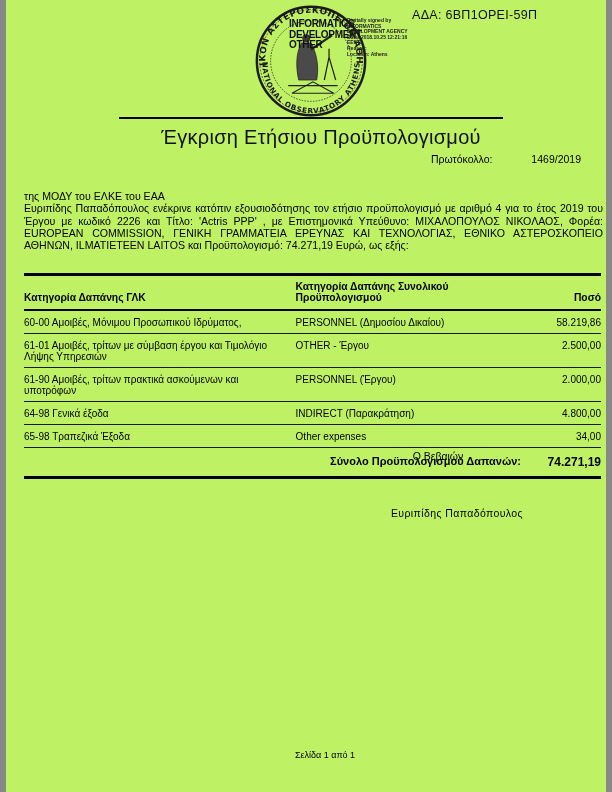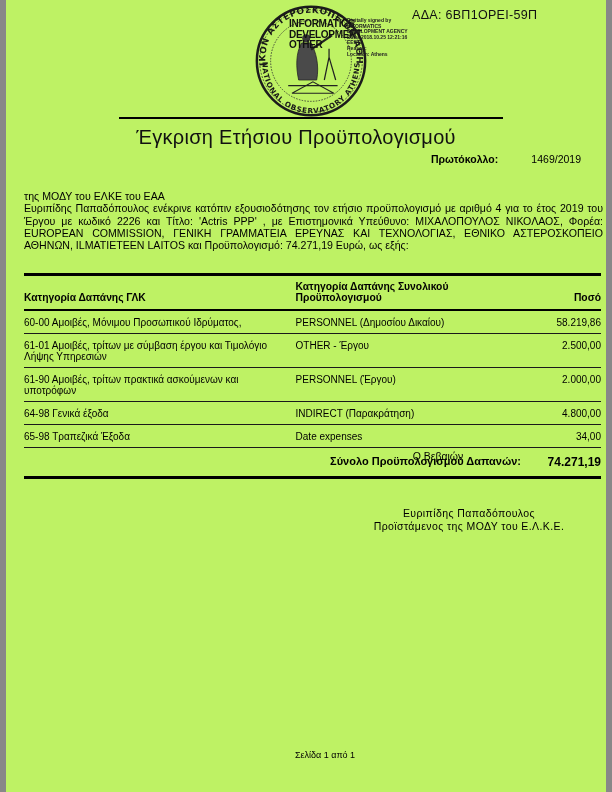--- a/index.html
+++ b/index.html
@@ -15,23 +15,23 @@
   .seal { position:absolute; left:248px; top:4px; width:114px; height:114px; }
   .stamp-name {
     position:absolute; left:283px; top:19px; width:70px;
     font-size:10px; font-weight:bold; line-height:10.5px; letter-spacing:-0.3px; color:#111;
   }
   .stamp-details {
     position:absolute; left:341px; top:18px; width:70px;
     font-size:5px; line-height:5.6px; color:#222; font-weight:bold;
   }
   .rule { position:absolute; left:113px; top:117px; width:384px; height:2px; background:#000; }
-  .title { position:absolute; left:98px; top:126px; width:384px; text-align:center;
+  .title { position:absolute; left:123px; top:126px; width:384px; text-align:center;
            font-size:20px; font-weight:400; letter-spacing:0.3px; color:#111; }
-  .protocol-label { position:absolute; left:425px; top:153px; font-size:10.5px;font-weight:bold; }
+  .protocol-label { position:absolute; left:425px; top:153px; font-size:10.5px; }
   .protocol-value { position:absolute; left:498px; top:153px; width:77px; text-align:right; font-size:10.5px; }
   
   .intro { position:absolute; left:18px; top:190px; width:579px; font-size:10.6px; line-height:12.3px; }
   .intro .para { text-align:justify; }
   
   .budget-table {
     position:absolute; left:18px; top:273px; width:577px;
     border-collapse:collapse;
     border-top:3px solid #000; border-bottom:3px solid #000;
     font-size:10px;
@@ -43,21 +43,21 @@
   .budget-table th.amount, .budget-table td.amount { text-align:right; }
   .budget-table td { padding:6px 0 5px 0; border-bottom:1px solid #1a1a1a; vertical-align:top; }
   .budget-table td.glk { width:265px; padding-right:14px; }
   .budget-table td.cat { width:220px; padding-right:8px; }
   .budget-table td.amount { width:78px; }
   .budget-table tfoot td { border-bottom:none; padding:7px 0 7px 0; }
   .budget-table tfoot .total-label { font-size:11px; font-weight:bold;text-align:right; }
   .budget-table tfoot .total-value { font-size:12px; font-weight:bold; text-align:right; }
   
   .certifier { position:absolute; left:380px; top:450px; width:104px; text-align:center; font-size:10.5px; }
-  .sig-block { position:absolute; left:338px; top:507px; width:250px; text-align:center;
+  .sig-block { position:absolute; left:326px; top:507px; width:250px; text-align:center;
                font-size:10.5px; line-height:13px; letter-spacing:0.4px; }
   .footer { position:absolute; left:13px; top:750px; width:612px; text-align:center; font-size:9px; }
 </style>
 </head>
 <body>
 
 <div class="page">
 
   <div class="ada">ΑΔΑ: 6ΒΠ1ΟΡΕΙ-59Π</div>
 
@@ -136,33 +136,32 @@
         <td class="cat">PERSONNEL (Έργου)</td>
         <td class="amount">2.000,00</td>
       </tr>
       <tr>
         <td class="glk">64-98 Γενικά έξοδα</td>
         <td class="cat">INDIRECT (Παρακράτηση)</td>
         <td class="amount">4.800,00</td>
       </tr>
       <tr>
         <td class="glk">65-98 Τραπεζικά Έξοδα</td>
-        <td class="cat">Date expenses</td>
+        <td class="cat">Other expenses</td>
         <td class="amount">34,00</td>
       </tr>
     </tbody>
     <tfoot>
       <tr>
         <td class="total-label" colspan="2">Σύνολο Προϋπολογισμού Δαπανών:</td>
         <td class="total-value">74.271,19</td>
       </tr>
     </tfoot>
   </table>
 
   <div class="certifier">Ο Βεβαιών</div>
   <div class="sig-block">
     <div>Ευριπίδης Παπαδόπουλος</div>
-    <div>Προϊστάμενος της ΜΟΔΥ του Ε.Λ.Κ.Ε.</div>
   </div>
 
   <div class="footer">Σελίδα 1 από 1</div>
 
 </div>
 
 </body></html>

